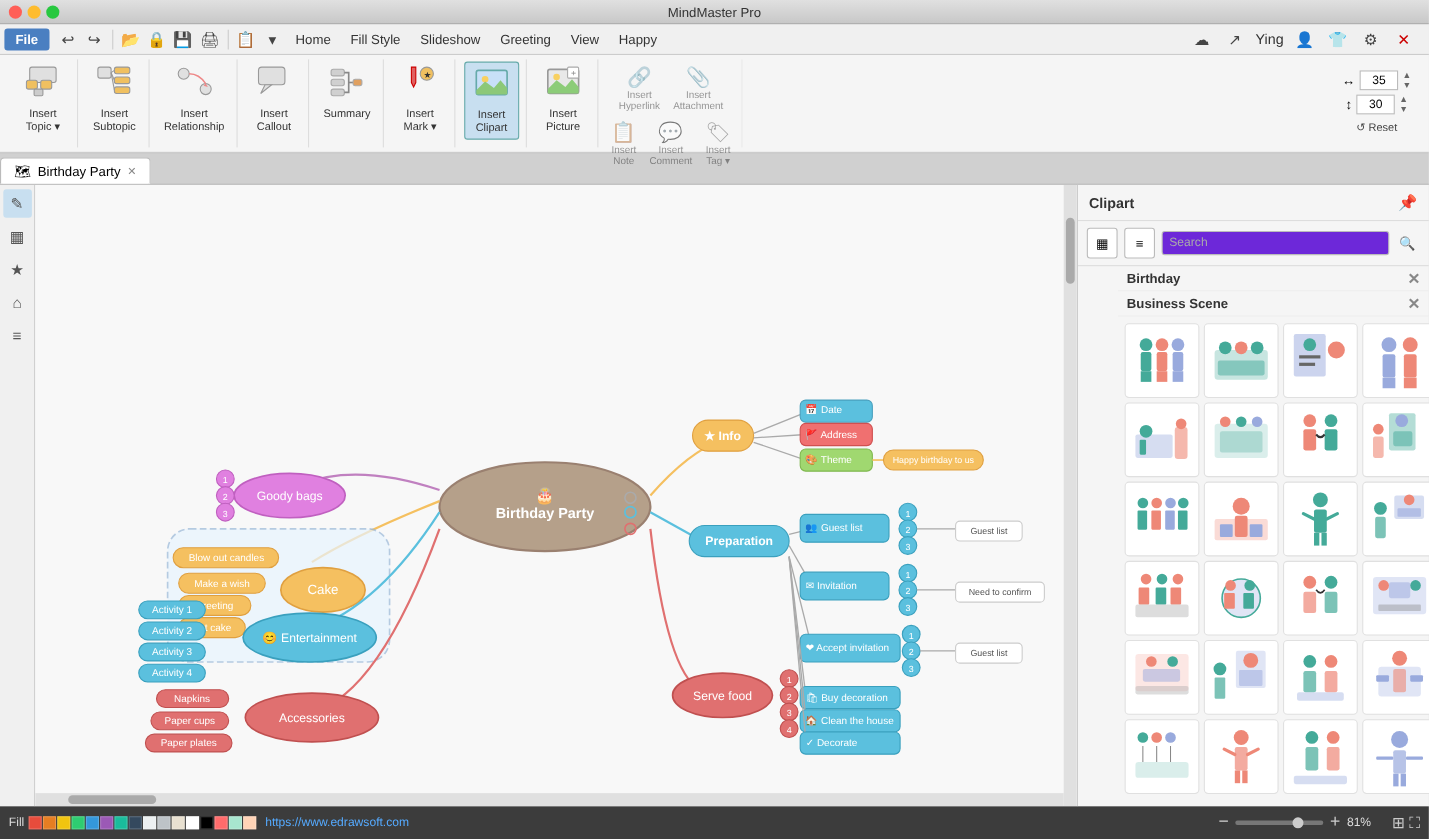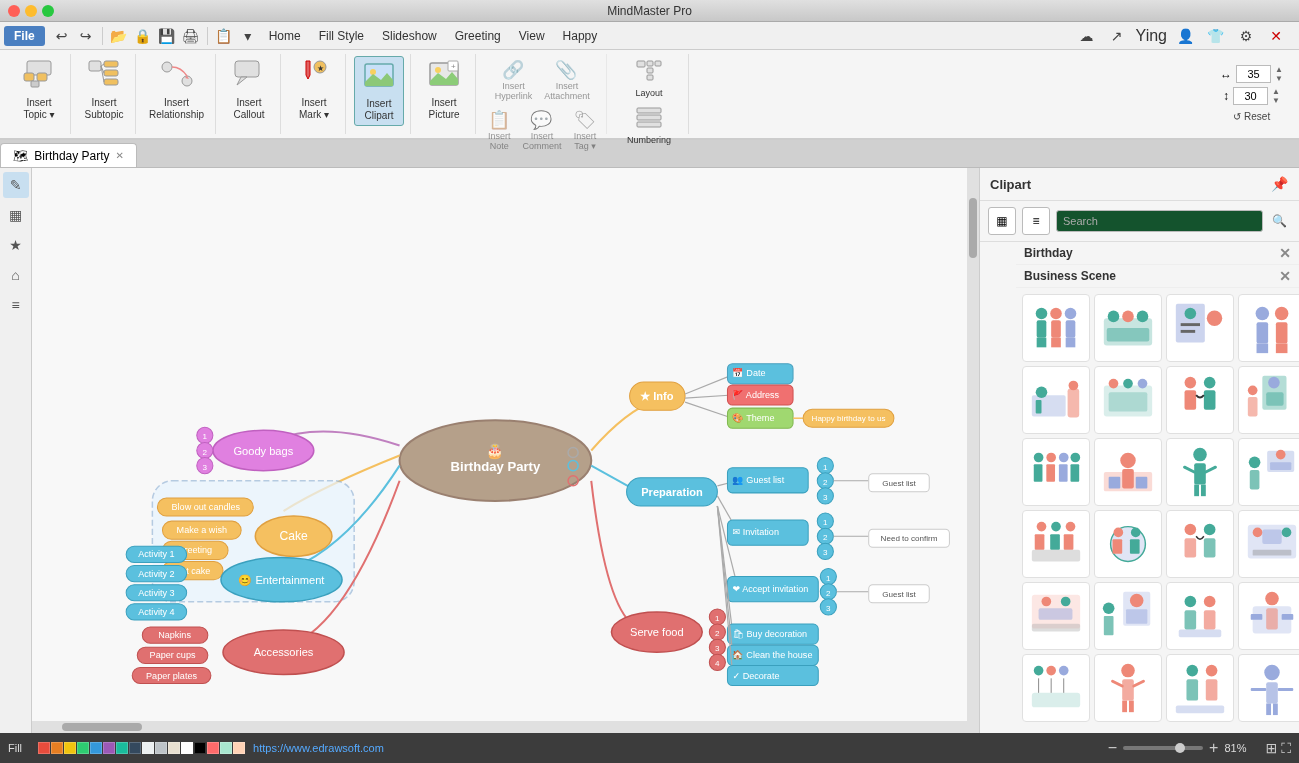--- a/index.html
+++ b/index.html
@@ -70,21 +70,21 @@
       color: #444;
     }
     .tb-sep { width: 1px; height: 18px; background: #ccc; margin: 0 3px; }
     .menu-right {
       margin-left: auto;
       display: flex;
       align-items: center;
       gap: 8px;
       padding-right: 8px;
     }
-    .menu-right span { font-size: 16px; color: #333; }
+    .menu-right span { font-size: 13px; color: #333; }
 
     
     #ribbon {
       height: 90px;
       background: #f5f5f5;
       border-bottom: 2px solid #ccc;
       display: flex;
       align-items: stretch;
       padding: 4px 8px;
       gap: 2px;
@@ -362,21 +362,21 @@
       display: flex;
       align-items: center;
       padding: 0 8px;
       gap: 8px;
       color: #ddd;
       font-size: 11px;
     }
     .status-fill {
       display: flex;
       align-items: center;
-      gap: 16px;
+      gap: 4px;
     }
     .color-swatch-row {
       display: flex;
       gap: 1px;
     }
     .swatch {
       width: 12px;
       height: 12px;
       border: 1px solid rgba(255,255,255,0.2);
     }
@@ -524,20 +524,35 @@
         <svg width="32" height="30" viewBox="0 0 32 30">
           <rect x="2" y="2" width="24" height="16" rx="3" fill="#e0e0e0" stroke="#999" stroke-width="1"></rect>
           <polygon points="8,18 4,26 14,18" fill="#e0e0e0" stroke="#999" stroke-width="1"></polygon>
         </svg>
       </div>
       <div class="ribbon-label">Insert<br>Callout</div>
     </div>
   </div>
 
 
+  <div class="ribbon-group">
+    <div class="ribbon-btn">
+      <div class="ribbon-icon">
+        <svg width="32" height="30" viewBox="0 0 32 30">
+          <rect x="2" y="4" width="12" height="6" rx="2" fill="#d0d0d0" stroke="#aaa" stroke-width="1"></rect>
+          <rect x="2" y="13" width="12" height="6" rx="2" fill="#d0d0d0" stroke="#aaa" stroke-width="1"></rect>
+          <rect x="2" y="22" width="12" height="6" rx="2" fill="#d0d0d0" stroke="#aaa" stroke-width="1"></rect>
+          <path d="M14 7 L18 7 L18 25 L14 25" stroke="#888" stroke-width="1.5" fill="none"></path>
+          <line x1="18" y1="16" x2="22" y2="16" stroke="#888" stroke-width="1.5"></line>
+          <rect x="22" y="13" width="8" height="6" rx="2" fill="#e0a060" stroke="#aaa" stroke-width="1"></rect>
+        </svg>
+      </div>
+      <div class="ribbon-label">Summary</div>
+    </div>
+  </div>
 
   <div class="ribbon-group">
     <div class="ribbon-btn">
       <div class="ribbon-icon">
         <svg width="32" height="30" viewBox="0 0 32 30">
           <path d="M8 2 L12 2 L12 16 L10 20 L8 16 Z" fill="#e06060" stroke="#c00" stroke-width="1"></path>
           <circle cx="22" cy="8" r="6" fill="#f0c060" stroke="#999" stroke-width="1"></circle>
           <text x="19" y="12" font-size="8" fill="#333">★</text>
         </svg>
       </div>
@@ -593,44 +608,20 @@
         <div class="ribbon-small-icon">💬</div>
         <div class="ribbon-small-label">Insert<br>Comment</div>
       </div>
       <div class="ribbon-small-btn">
         <div class="ribbon-small-icon">🏷</div>
         <div class="ribbon-small-label">Insert<br>Tag ▾</div>
       </div>
     </div>
   </div>
 
-  <div class="ribbon-group" style="min-width:80px;">
-    <div class="ribbon-small-btn" style="flex-direction:column;">
-      <div class="ribbon-small-icon">
-        <svg width="28" height="24" viewBox="0 0 28 24">
-          <rect x="2" y="2" width="8" height="6" rx="1" fill="#e0e0e0" stroke="#999" stroke-width="1"></rect>
-          <rect x="12" y="2" width="6" height="5" rx="1" fill="#e0e0e0" stroke="#999" stroke-width="1"></rect>
-          <rect x="20" y="2" width="6" height="5" rx="1" fill="#e0e0e0" stroke="#999" stroke-width="1"></rect>
-          <rect x="12" y="9" width="6" height="5" rx="1" fill="#e0e0e0" stroke="#999" stroke-width="1"></rect>
-          <rect x="12" y="16" width="6" height="5" rx="1" fill="#e0e0e0" stroke="#999" stroke-width="1"></rect>
-        </svg>
-      </div>
-      <div class="ribbon-small-label">Layout</div>
-    </div>
-    <div class="ribbon-small-btn" style="flex-direction:column;">
-      <div class="ribbon-small-icon">
-        <svg width="28" height="24" viewBox="0 0 28 24">
-          <rect x="2" y="2" width="24" height="5" rx="1" fill="#e0e0e0" stroke="#999" stroke-width="1"></rect>
-          <rect x="2" y="9" width="24" height="5" rx="1" fill="#e0e0e0" stroke="#999" stroke-width="1"></rect>
-          <rect x="2" y="16" width="24" height="5" rx="1" fill="#e0e0e0" stroke="#999" stroke-width="1"></rect>
-        </svg>
-      </div>
-      <div class="ribbon-small-label">Numbering</div>
-    </div>
-  </div>
 
   <div class="ribbon-right">
     <div class="num-row">
       <span style="font-size:12px;">↔</span>
       <div class="num-box">35</div>
       <div class="num-arrows">
         <div class="num-arrow">▲</div>
         <div class="num-arrow">▼</div>
       </div>
     </div>
@@ -847,21 +838,21 @@
       <span>Clipart</span>
       <span class="pin-icon">📌</span>
     </div>
     <div id="clipart-toolbar">
       <div style="width:28px;height:28px;border:1px solid #bbb;border-radius:3px;display:flex;align-items:center;justify-content:center;cursor:pointer;background:white;">
         <span>▦</span>
       </div>
       <div style="width:28px;height:28px;border:1px solid #bbb;border-radius:3px;display:flex;align-items:center;justify-content:center;cursor:pointer;background:white;">
         <span>≡</span>
       </div>
-      <div style="flex:1;height:22px;border:1px solid #bbb;border-radius:3px;background:#14532d;display:flex;align-items:center;padding:0 6px;">
+      <div style="flex:1;height:22px;border:1px solid #bbb;border-radius:3px;background:#6d28d9;display:flex;align-items:center;padding:0 6px;">
         <span style="color:#aaa;font-size:11px;flex:1;">Search</span>
       </div>
       <div style="width:22px;height:22px;display:flex;align-items:center;justify-content:center;cursor:pointer;">
         <span>🔍</span>
       </div>
     </div>
 
     <div id="clipart-scroll">
 
       <div class="category-label">

